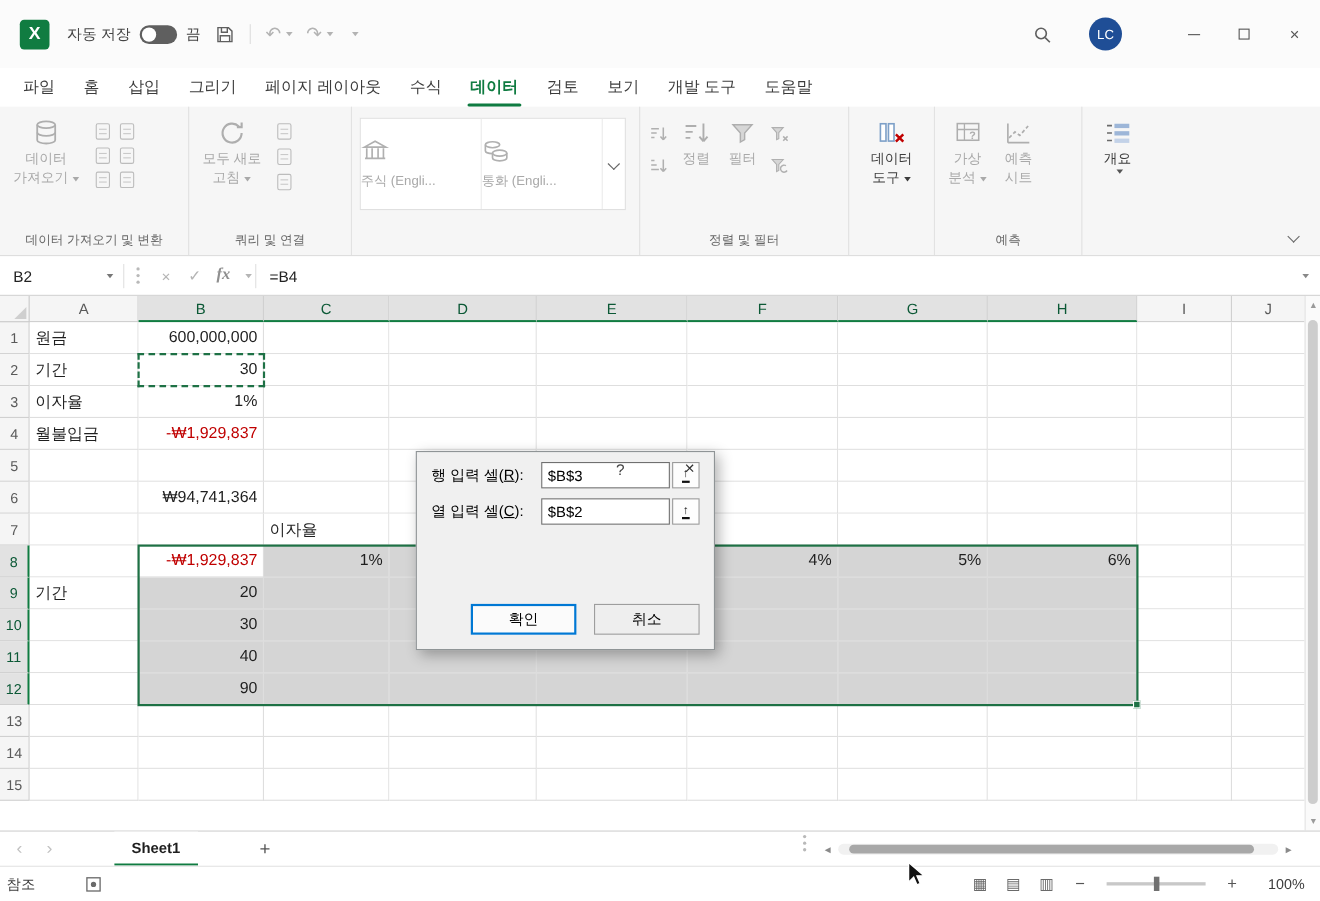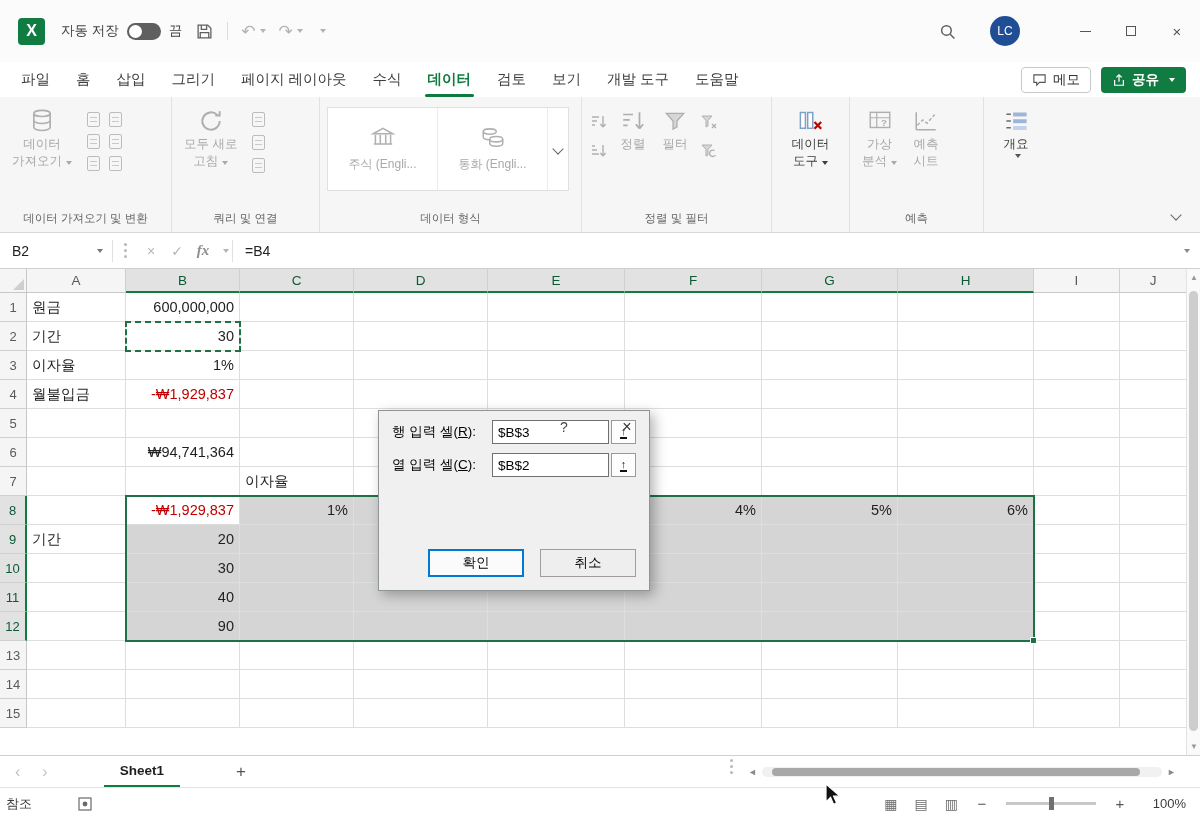--- a/index.html
+++ b/index.html
@@ -44,21 +44,21 @@
 .rgroup-label{font-size:11.5px;color:#666;text-align:center;padding:2px 2px 6px;white-space:nowrap}
 .bigbtn{display:flex;flex-direction:column;align-items:center;gap:2px;padding:4px 5px;font-size:12.5px;line-height:15px;color:#3c3c3c;text-align:center;white-space:nowrap}
 .bigbtn.dis{color:#a9a9a9}
 .bigbtn .bicon{height:28px;display:flex;align-items:center;justify-content:center}
 .smallgrid{display:grid;grid-template-columns:repeat(2,20px);grid-auto-rows:20px;gap:2px;margin-top:6px}
 .smallcol{display:flex;flex-direction:column;gap:3px;margin-top:6px}
 .sico{width:20px;height:20px;display:flex;align-items:center;justify-content:center}
 .docbox{width:13px;height:15px;border:1.3px solid #bcbcbc;border-radius:2px;position:relative}
 .docbox::before{content:"";position:absolute;left:2px;right:2px;top:4px;height:1.3px;background:#c9c9c9;box-shadow:0 4px 0 #c9c9c9}
 .gallery{display:flex;border:1px solid #e0e0e0;background:#fff;height:84px;margin-top:4px}
-.dcard{width:110px;display:flex;flex-direction:column;align-items:center;justify-content:center;gap:7px;font-size:12px;color:#a9a9a9;border-right:1px solid #ececec;white-space:nowrap;overflow:hidden}
+.dcard{width:110px;display:flex;flex-direction:column;align-items:flex-start;justify-content:center;gap:7px;font-size:12px;color:#a9a9a9;border-right:1px solid #ececec;white-space:nowrap;overflow:hidden}
 .gallery-arrow{width:20px;display:flex;align-items:center;justify-content:center;color:#9a9a9a}
 .stack2{display:flex;flex-direction:column;gap:9px;margin-top:9px}
 .chev{display:inline-block;width:8px;height:8px;border-right:1.6px solid #666;border-bottom:1.6px solid #666;transform:rotate(45deg)}
 .ribbon-collapse{position:absolute;right:20px;bottom:10px}
 
 
 .formulabar{position:absolute;top:233px;left:0;width:100%;height:36px;background:#fff;border-bottom:1px solid #cfcfcf;display:flex;align-items:center}
 .namebox{width:112px;height:100%;display:flex;align-items:center;padding-left:12px;font-size:14px;color:#222;position:relative}
 .namebox .car{position:absolute;right:9px;color:#777}
 .fb-div{width:1px;height:22px;background:#e0e0e0}
@@ -191,36 +191,20 @@
         <div class="rtab">삽입</div>
         <div class="rtab">그리기</div>
         <div class="rtab">페이지 레이아웃</div>
         <div class="rtab">수식</div>
         <div class="rtab active">데이터</div>
         <div class="rtab">검토</div>
         <div class="rtab">보기</div>
         <div class="rtab">개발 도구</div>
         <div class="rtab">도움말</div>
       </div>
-    <div class="tabrow-btns">
-      <div class="memo-btn">
-        <svg width="15" height="15" viewBox="0 0 16 16">
-            <path d="M2 3h12v8H8l-3 3v-3H2z" fill="none" stroke="#555" stroke-width="1.2"></path>
-          </svg>
-        <span>메모</span>
-      </div>
-      <div class="share-btn">
-        <svg width="14" height="14" viewBox="0 0 16 16">
-            <path d="M8 10V2M5 5l3-3 3 3" fill="none" stroke="#fff" stroke-width="1.4"></path>
-            <path d="M3 8v6h10V8" fill="none" stroke="#fff" stroke-width="1.4"></path>
-          </svg>
-        <span>공유</span>
-        <span class="car"></span>
-      </div>
-    </div>
   </div>
 
   <div class="ribbon">
     <div class="rgroup" style="width:172px">
       <div class="rgroup-content">
         <div class="bigbtn dis">
           <span class="bicon">
             <svg width="28" height="28" viewBox="0 0 24 24" fill="none" stroke="#aeaeae" stroke-width="1.4">
                 <ellipse cx="12" cy="5.5" rx="7" ry="2.6"></ellipse>
                 <path d="M5 5.5v6c0 1.4 3.1 2.6 7 2.6s7-1.2 7-2.6v-6"></path>
@@ -298,21 +282,20 @@
                 <ellipse cx="15" cy="13" rx="6" ry="2.5"></ellipse>
                 <path d="M9 13v4c0 1.4 2.7 2.5 6 2.5s6-1.1 6-2.5v-4"></path>
               </svg>
             <span>통화 (Engli...</span>
           </div>
           <div class="gallery-arrow">
               <span class="chev"></span>
             </div>
         </div>
       </div>
-      <div class="rgroup-label">데이터 형식</div>
     </div>
 
     <div class="rgroup" style="width:190px">
       <div class="rgroup-content">
         <div class="stack2">
           <span class="sico">
             <svg width="18" height="18" viewBox="0 0 18 18" stroke="#b0b0b0" stroke-width="1.4" fill="none">
                 <path d="M2 4h7M2 8h5M2 12h3"></path>
                 <path d="M13 3v11M13 14l-2.6-3M13 14l2.6-3"></path>
               </svg>

